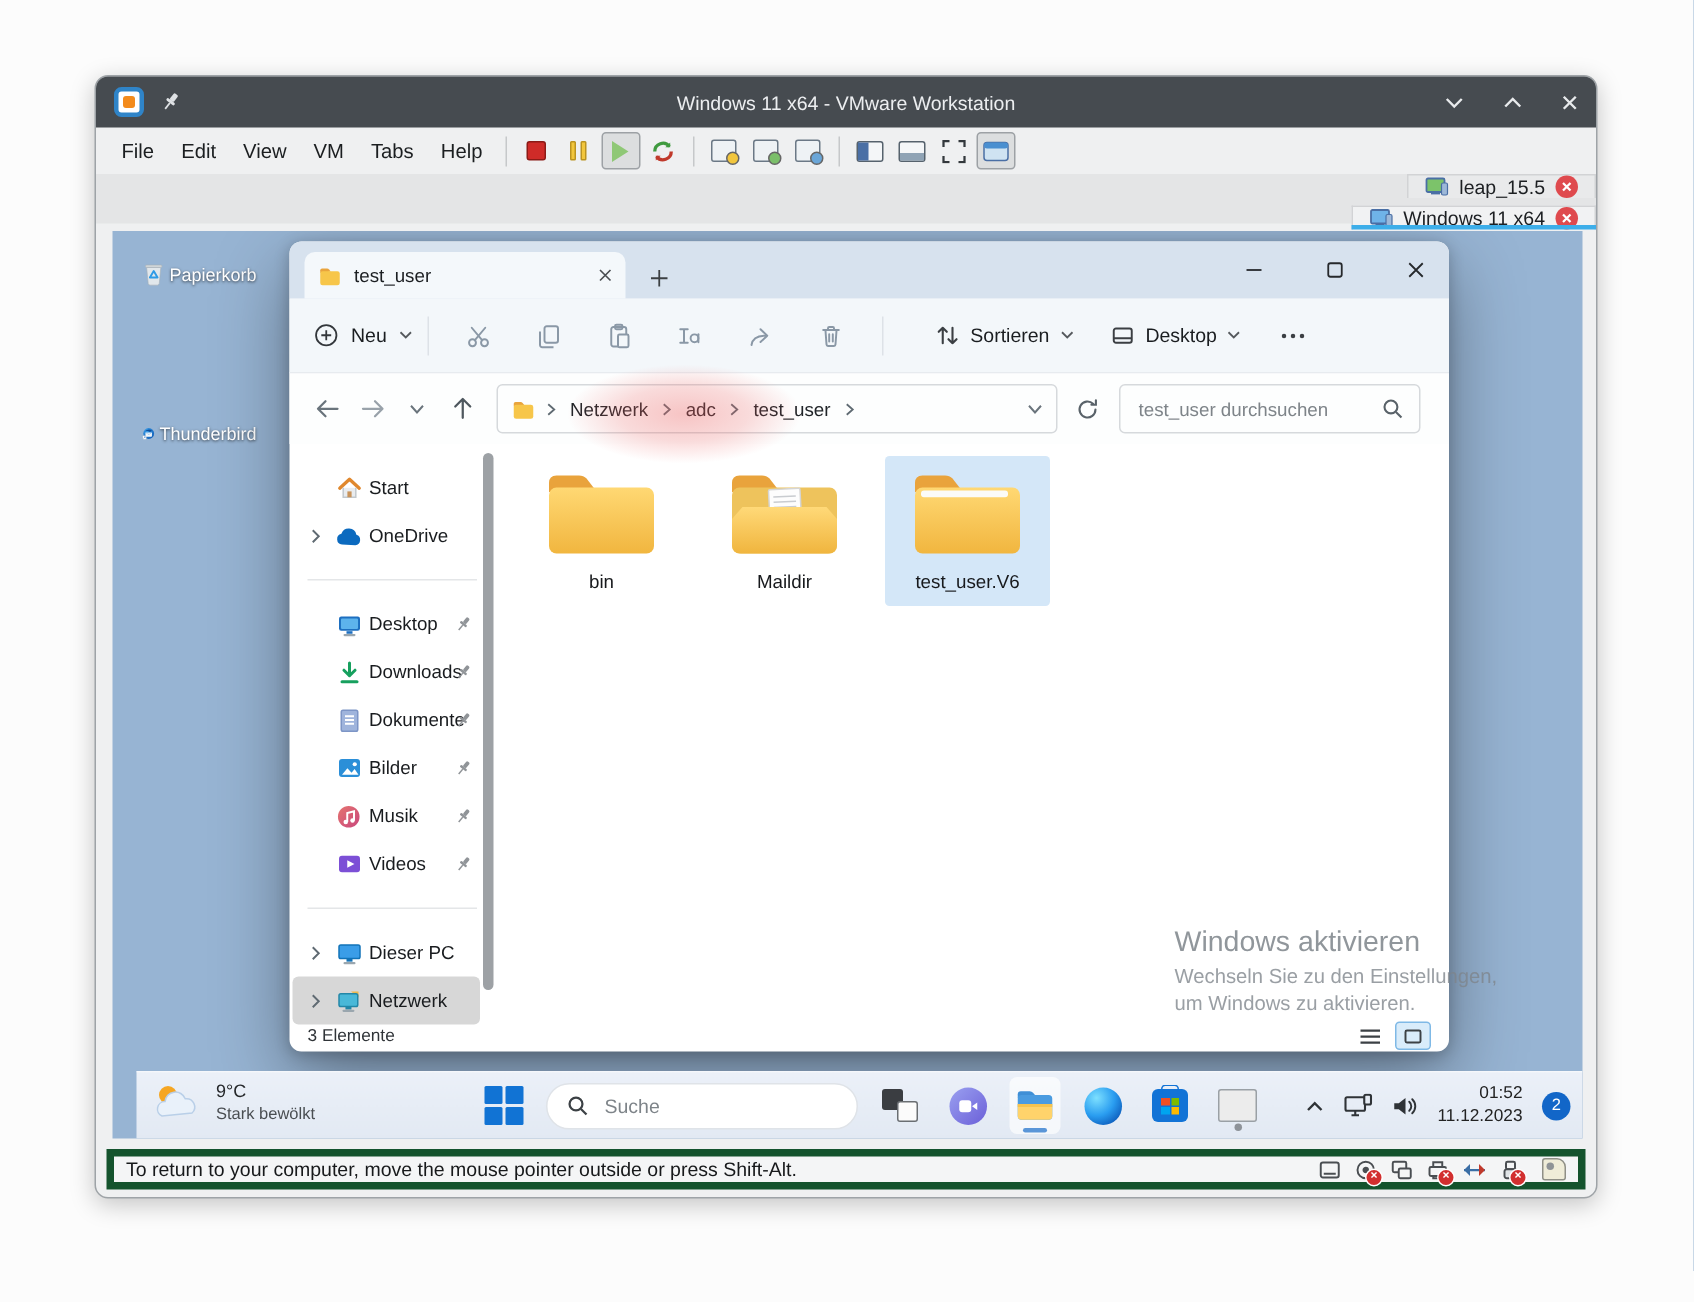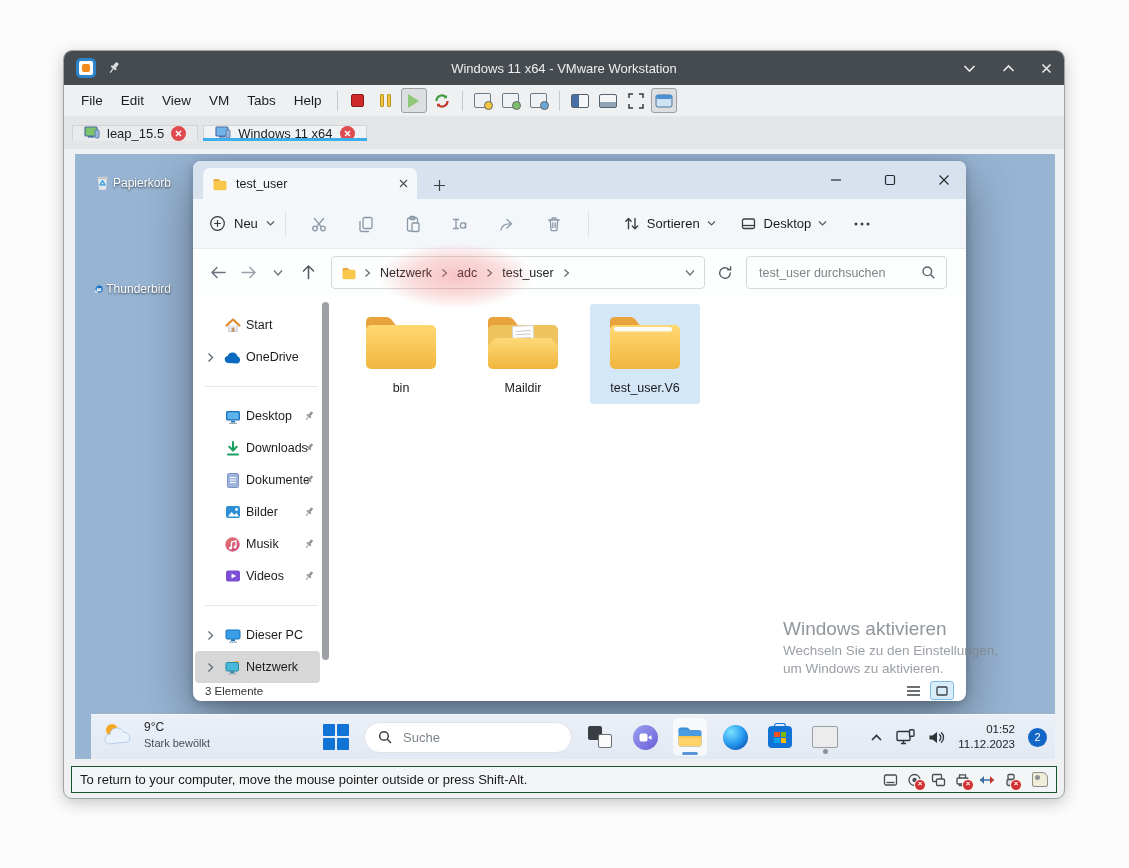--- a/index.html
+++ b/index.html
@@ -42,22 +42,22 @@
   .ic-play { width:0; height:0; border-left:11px solid #8fc876; border-top:7px solid transparent; border-bottom:7px solid transparent; }
   .minipanel { width:18px; height:14px; border:1px solid #56626d; border-radius:2px; background:#f4f6f8; position:relative; }
   .minipanel.left::after { content:""; position:absolute; left:0; top:0; bottom:0; width:7px; background:#4a6fa5; }
   .minipanel.bottom::after { content:""; position:absolute; left:0; bottom:0; right:0; height:5px; background:#8fa3b5; }
   .snapbox { width:17px; height:15px; border:1px solid #6b7886; border-radius:2px; background:#eef2f5; position:relative; }
   .snapbox i { position:absolute; right:-3px; bottom:-3px; width:9px; height:9px; border-radius:50%; border:1px solid #666; }
   .snapbox.take i { background:#f2c63d; }
   .snapbox.revert i { background:#7bbf6a; }
   .snapbox.mgr i { background:#6aa6d8; }
 
-  .vmw-tabbar { height:33px; background:#e4e5e6; display:flex; align-items:center;
-    padding-left:8px; gap:5px; }
+  .vmw-tabbar { height:33px; background:#e4e5e6; display:flex; align-items:flex-end;
+    padding-left:8px; gap:5px;flex-direction:column; }
   .vtab { display:flex; align-items:center; gap:7px; padding:0 11px; font-size:13px;
     color:#1c1f22; background:#e9eaeb; position:relative; border:1px solid #d2d3d5; border-bottom:none; }
   .vtab.active { background:#f1f2f3; }
   .vtab.active::after { content:""; position:absolute; left:-1px; right:-1px; bottom:0; height:3px; background:#3daee9; }
   .closering { width:15px; height:15px; border-radius:50%; background:#df4a4e;
     display:flex; align-items:center; justify-content:center; }
 
   
   .screen-wrap { margin:5px 9px 0 11px; }
   .screen { position:relative; width:980px; height:605px; background:#97b4d3; overflow:hidden; }
@@ -165,21 +165,21 @@
   .taskview .b2 { position:absolute; right:0; bottom:0; width:14px; height:14px; background:#fbfbfb; border:1px solid #6a6e72; border-radius:2px; }
   .shot-app { width:26px; height:22px; background:#ececec; border:1px solid #9aa0a5; border-radius:2px; padding:2px; }
   .shot-app .sky { height:8px; background:#4aa3e0; }
   .shot-app .grd { height:7px; background:#3dbf8a; margin-top:1px; }
   .tb-right { position:absolute; right:8px; top:0; height:100%; display:flex; align-items:center; gap:13px; }
   .clock { text-align:right; font-size:11.5px; line-height:1.3; color:#222; }
   .badge { width:19px; height:19px; border-radius:50%; background:#1266c8; color:#fff; font-size:11px;
     display:flex; align-items:center; justify-content:center; }
 
   
-  .vmw-status { margin:7px 7px 0 7px; height:27px; border:1px solid #14532d; background:#f4f5f6;
+  .vmw-status { margin:7px 7px 0 7px; height:27px; border:5px solid #14532d; background:#f4f5f6;
     display:flex; align-items:center; padding:0 8px; font-size:13px; color:#17191b; }
   .dev-row { margin-left:auto; display:flex; align-items:center; gap:7px; }
   .dev { position:relative; width:17px; height:16px; display:flex; align-items:center; justify-content:center; }
   .dev.err::after { content:"\00d7"; position:absolute; right:-3px; bottom:-3px; width:10px; height:10px;
     background:#d22f2f; border:1px solid #fff; border-radius:50%; color:#fff; font-size:8px; font-weight:bold;
     line-height:8px; text-align:center; }
   .dev-note { margin-left:6px; width:16px; height:15px; background:#efecd8; border:1px solid #8f8f86;
     border-radius:2px 6px 2px 2px; position:relative; }
   .dev-note::before { content:""; position:absolute; left:2px; top:2px; width:5px; height:5px;
     border-radius:50%; background:#8f9396; }

